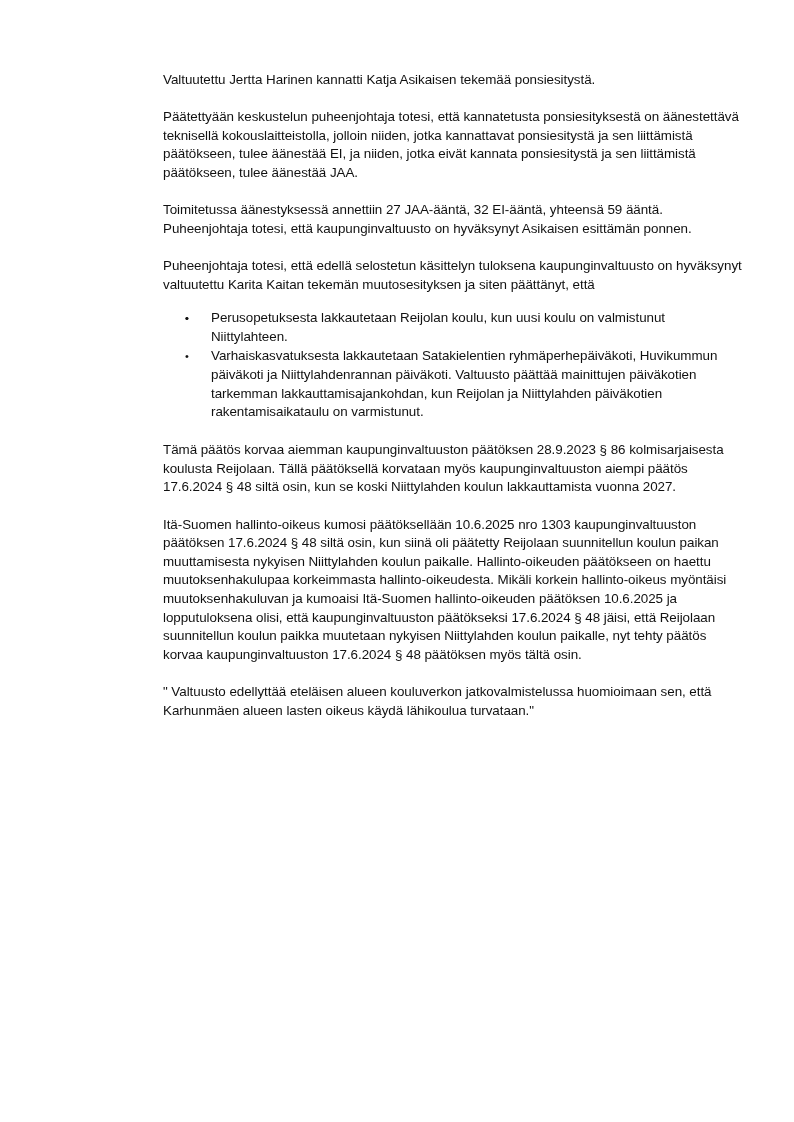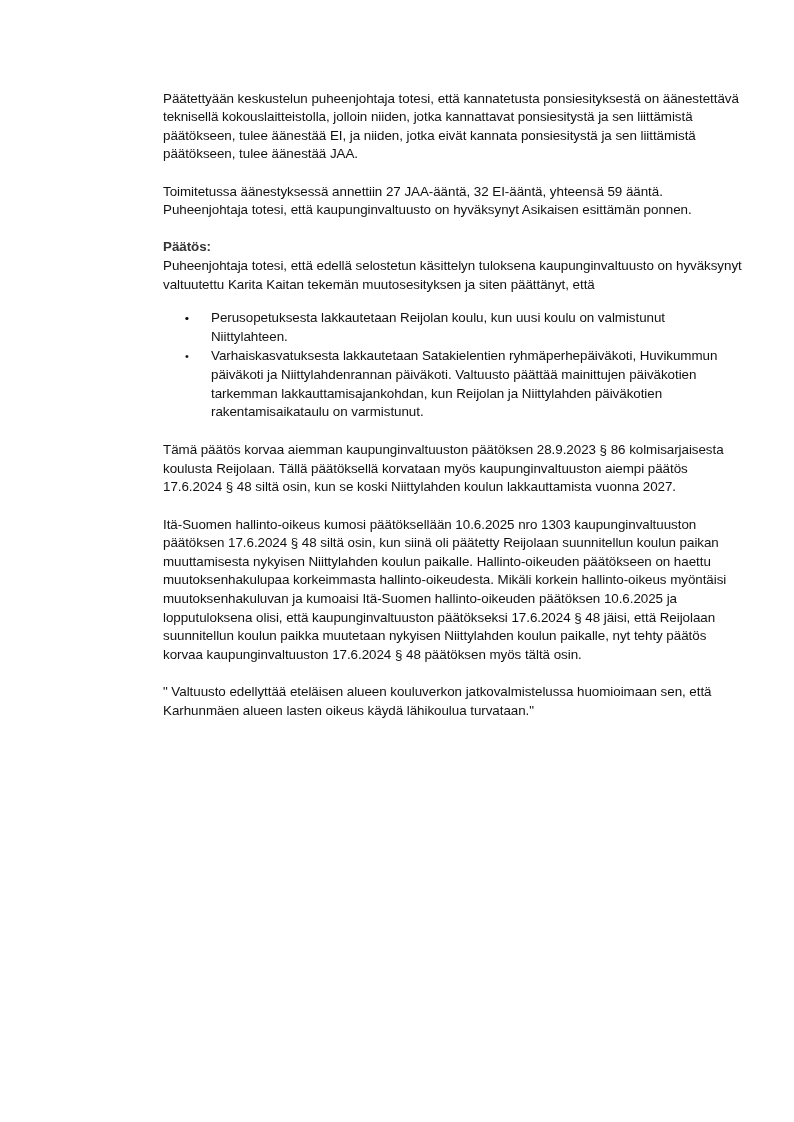--- a/index.html
+++ b/index.html
@@ -16,29 +16,29 @@
   ul.decision-list { list-style: none; margin: 0; padding: 0; margin-top: 15px; }
   ul.decision-list li { position: relative; padding-left: 48px; margin-bottom: 1px; }
   ul.decision-list li .bullet {
     position: absolute; left: 22px; top: 0; font-size: 11px;
   }
 </style>
 </head>
 <body>
 
 <div class="page">
+  <p>Valtuutettu Jertta Harinen kannatti Katja Asikaisen tekemää ponsiesitystä.</p>
   <div class="gap"></div>
 
   <p>Päätettyään keskustelun puheenjohtaja totesi, että kannatetusta ponsiesityksestä on äänestettävä teknisellä kokouslaitteistolla, jolloin niiden, jotka kannattavat ponsiesitystä ja sen liittämistä päätökseen, tulee äänestää EI, ja niiden, jotka eivät kannata ponsiesitystä ja sen liittämistä päätökseen, tulee äänestää JAA.</p>
   <div class="gap"></div>
 
   <p>Toimitetussa äänestyksessä annettiin 27 JAA-ääntä, 32 EI-ääntä, yhteensä 59 ääntä. Puheenjohtaja totesi, että kaupunginvaltuusto on hyväksynyt Asikaisen esittämän ponnen.</p>
   <div class="gap"></div>
 
-  <p class="heading">Päätös:</p>
   <p>Puheenjohtaja totesi, että edellä selostetun käsittelyn tuloksena kaupunginvaltuusto on hyväksynyt valtuutettu Karita Kaitan tekemän muutosesityksen ja siten päättänyt, että</p>
 
   <ul class="decision-list">
     <li>
       <span class="bullet">•</span>
     </li>
     <li>
       <span class="bullet">•</span>
       <span>Perusopetuksesta lakkautetaan Reijolan koulu, kun uusi koulu on valmistunut Niittylahteen.</span>
     </li>

